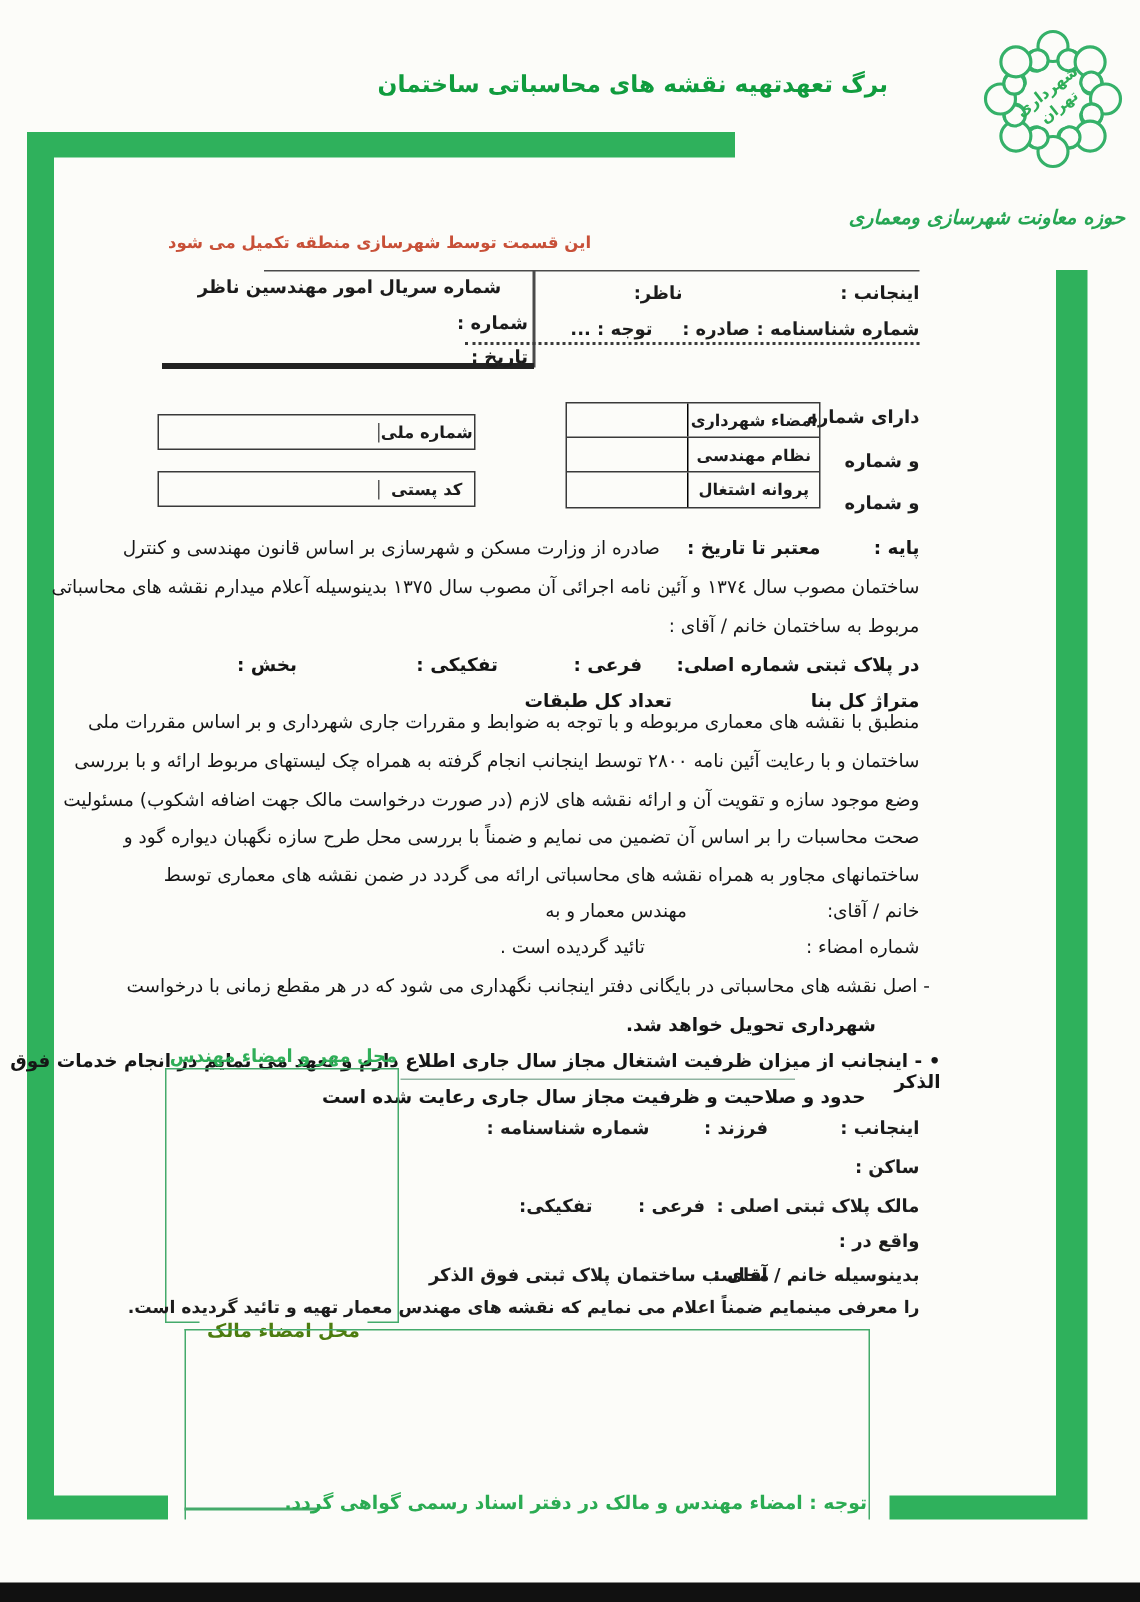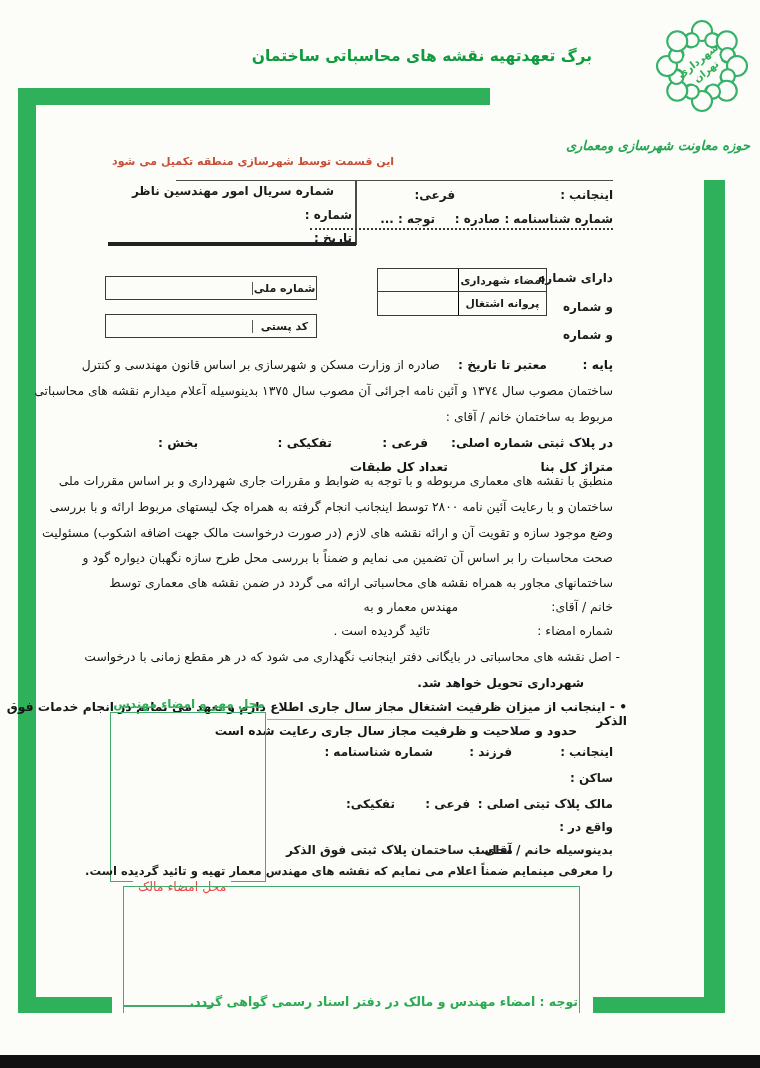--- a/index.html
+++ b/index.html
@@ -41,21 +41,21 @@
 
   .body-line { position:absolute; font-size:12.3px; color:#161616; }
 
   
   .eng-box { position:absolute; left:110px; top:712px; width:156px; height:170px; border:1.6px solid #44aa6b; }
   .eng-label { position:absolute; left:112px; top:697px; width:154px; text-align:center; font-size:12px; font-weight:bold; color:#2fae58; }
   .eng-line { position:absolute; left:267px; top:719px; width:263px; height:1px; background:#8fb3a1; }
 
   
   .owner-box { position:absolute; left:123px; top:886px; width:457px; height:127px; border:1.5px solid #44aa6b; border-bottom:none; }
-  .owner-label { position:absolute; left:133px; top:879px; font-size:12.5px; font-weight:normal; color:#ef4444; background:#fcfcf9; padding:0 5px; }
+  .owner-label { position:absolute; left:133px; top:879px; font-size:12.5px; font-weight:bold; color:#4d7c0f; background:#fcfcf9; padding:0 5px; }
   .footer-dash { position:absolute; left:123px; top:1005px; width:90px; height:1.5px; background:#44aa6b; }
   .footer-note { position:absolute; right:182px; top:994px; font-size:12.5px; font-weight:bold; color:#2aab52; }
 
   .bottom-strip { position:absolute; left:0; top:1055px; width:760px; height:13px; background:#111; }
 
   .logo { position:absolute; left:655px; top:8px; }
   .logo circle { fill:#fcfcf9; stroke:#35b169; stroke-width:2.1; }
   .logo .cover { stroke:none; }
   .logo text { fill:#2fae58; font-family:"DejaVu Sans", sans-serif; font-weight:bold; }
 </style>
@@ -99,33 +99,37 @@
 
   <div class="ink-line" style="left:176px; top:180px; width:437px; height:1.3px;"></div>
   <div class="ink-line" style="left:355px; top:180px; width:1.6px; height:65px;"></div>
   <div class="ink-line" style="left:108px; top:242px; width:248px; height:3.5px; background:#222;"></div>
 
   <div class="abs serial-title">شماره سریال امور مهندسین ناظر</div>
   <div class="abs serial-num">شماره :</div>
   <div class="abs serial-date">تاریخ :</div>
 
   <div class="abs lbl b" style="top:188px; right:147px;">اینجانب :</div>
-  <div class="abs lbl b" style="top:188px; right:305px;">فرعی:</div>
+  <div class="abs lbl b" style="top:188px; right:305px;">ناظر:</div>
   <div class="abs lbl b" style="top:212px; right:147px;">شماره شناسنامه :</div>
   <div class="abs lbl b" style="top:212px; right:260px;">صادره :</div>
   <div class="abs lbl b" style="top:212px; right:325px;">توجه : ...</div>
   <div class="dotted-line"></div>
 
   <div class="abs lbl b" style="top:271px; right:147px;">دارای شماره</div>
   <div class="abs lbl b" style="top:300px; right:147px;">و شماره</div>
   <div class="abs lbl b" style="top:328px; right:147px;">و شماره</div>
 
   <div class="stamp-table">
     <div class="stamp-row">
       <span class="stamp-label">امضاء شهرداری</span>
+      <span class="stamp-cell"></span>
+    </div>
+    <div class="stamp-row">
+      <span class="stamp-label">نظام مهندسی</span>
       <span class="stamp-cell"></span>
     </div>
     <div class="stamp-row">
       <span class="stamp-label">پروانه اشتغال</span>
       <span class="stamp-cell"></span>
     </div>
   </div>
 
   <div class="idbox" style="top:276px;">
     <span class="boxlabel">شماره ملی</span>

